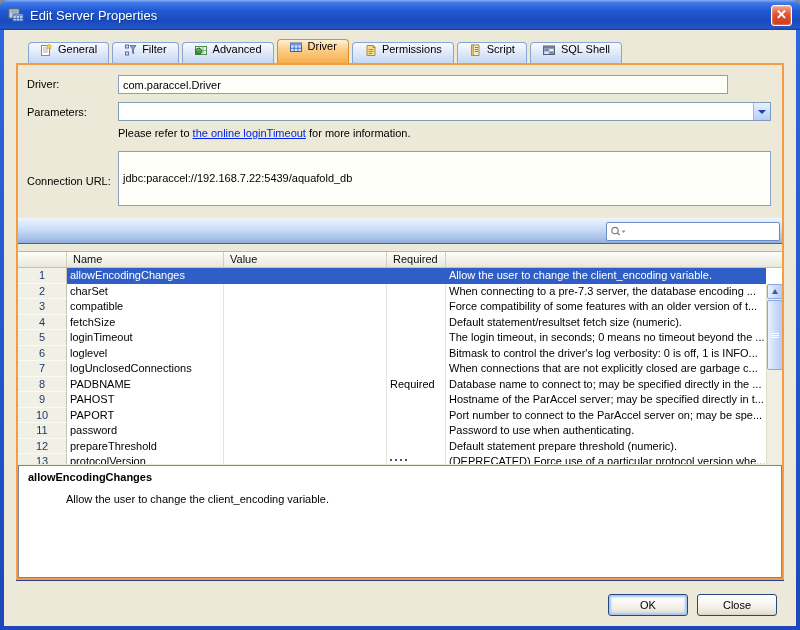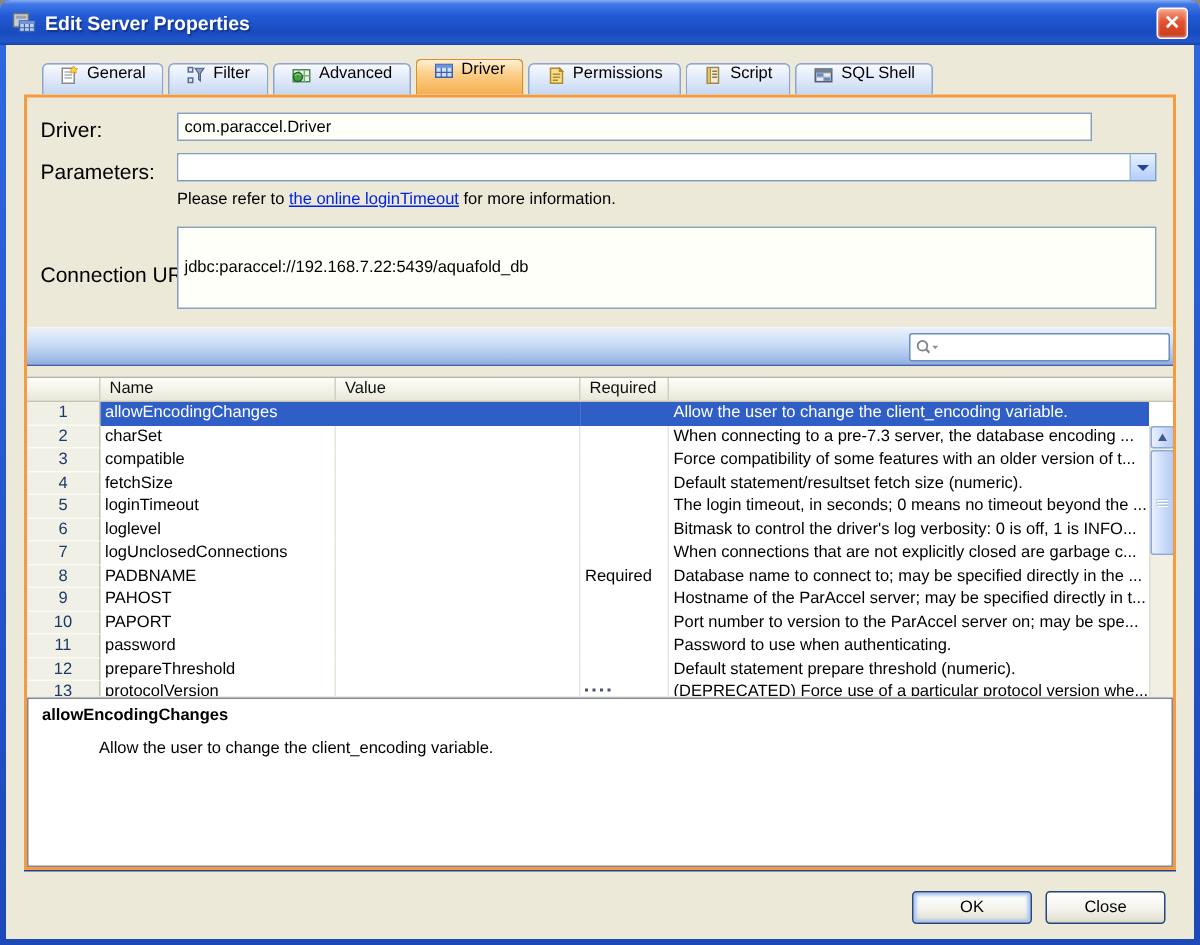--- a/index.html
+++ b/index.html
@@ -1,37 +1,37 @@
 <!DOCTYPE html>
 <html><head>
 <meta charset="utf-8">
 <style>
   html,body{margin:0;padding:0;background:#888;}
   *{box-sizing:border-box;font-family:"Liberation Sans",sans-serif;}
   .win{position:relative;width:800px;height:630px;background:linear-gradient(180deg,#2E68E0,#1C48B8);
        border-radius:7px 7px 0 0;overflow:hidden;}
   .titlebar{position:absolute;left:0;top:0;right:0;height:30px;display:flex;align-items:center;gap:6px;
        padding:0 8px;background:linear-gradient(180deg,#86AEF4 0%,#4279E8 9%,#2059D4 35%,#1A4BBE 72%,#2257C9 92%,#16409F 100%);}
-  .title{flex:1;color:#fff;font-weight:bold;font-size:13px;text-shadow:1px 1px 1px #12348A;}
+  .title{flex:1;color:#fff;font-weight:normal;font-size:13px;text-shadow:1px 1px 1px #12348A;}
   .closebtn{width:21px;height:21px;border:1px solid #fff;border-radius:3px;color:#fff;font-weight:bold;
        font-size:13px;line-height:18px;text-align:center;cursor:pointer;
        background:linear-gradient(180deg,#F5A58C,#E3512F 45%,#C93C1D);box-shadow:inset 0 0 2px #FFD8C8;}
   .client{position:absolute;left:4px;top:30px;right:4px;bottom:4px;background:#ECE9D8;}
 
   
   .tabbar{position:absolute;left:24px;top:9px;height:24px;display:flex;align-items:flex-end;gap:3px;z-index:4;}
   .tab{height:21px;display:flex;align-items:flex-start;gap:5px;padding:0 11px;font-size:11px;color:#000;cursor:pointer;
        background:linear-gradient(180deg,#F8FAFE,#E2EBFA 45%,#C5D7F1);
        border:1px solid #8AA4D6;border-bottom:none;border-radius:4px 4px 0 0;white-space:nowrap;}
   .tab.active{height:24px;background:linear-gradient(180deg,#FEF0D4,#FBCF8A 40%,#F6AE4E);border-color:#D98F2B;}
 
   
   .panel{position:absolute;left:12px;top:33px;width:768px;height:517px;background:#ECE9D8;
        border:2px solid #F49C42;box-shadow:0 1px 0 #2A3F8E;}
-  .flabel{position:absolute;font-size:14px;color:#000;}
+  .flabel{position:absolute;font-size:11px;color:#000;}
   .tfield{position:absolute;border:1px solid #8BA0BE;background:#FFFFF9;font-size:11px;padding:2px 4px;outline:none;}
   .combo{position:absolute;left:100px;top:37px;width:653px;height:19px;border:1px solid #7F9DB9;background:#fff;}
   .combo input{position:absolute;left:0;top:0;right:17px;height:100%;border:none;outline:none;font-size:11px;padding:2px 4px;}
   .combo-btn{position:absolute;right:0;top:0;width:17px;height:100%;border-left:1px solid #A0B8DC;cursor:pointer;
        background:linear-gradient(180deg,#E8F0FD,#CCDFFD 50%,#B4CDFA);display:flex;align-items:center;justify-content:center;}
   .arrow-dn{width:0;height:0;border-left:4px solid transparent;border-right:4px solid transparent;border-top:4px solid #21419E;}
   .note{position:absolute;left:100px;top:62px;font-size:11px;color:#000;}
   .note a{color:#0023E5;text-decoration:underline;cursor:pointer;}
   .connarea{position:absolute;left:100px;top:86px;width:653px;height:55px;border:1px solid #8BA0BE;background:#FFFFF9;
        font-size:11px;padding:20px 4px;resize:none;overflow:hidden;outline:none;}
@@ -303,21 +303,21 @@
             <div class="c nm">PAHOST</div>
             <div class="c vl"></div>
             <div class="c rq"></div>
             <div class="c ds">Hostname of the ParAccel server; may be specified directly in t...</div>
           </div>
           <div class="trow">
             <div class="gut">10</div>
             <div class="c nm">PAPORT</div>
             <div class="c vl"></div>
             <div class="c rq"></div>
-            <div class="c ds">Port number to version to the ParAccel server on; may be spe...</div>
+            <div class="c ds">Port number to connect to the ParAccel server on; may be spe...</div>
           </div>
           <div class="trow">
             <div class="gut">11</div>
             <div class="c nm">password</div>
             <div class="c vl"></div>
             <div class="c rq"></div>
             <div class="c ds">Password to use when authenticating.</div>
           </div>
           <div class="trow">
             <div class="gut">12</div>

